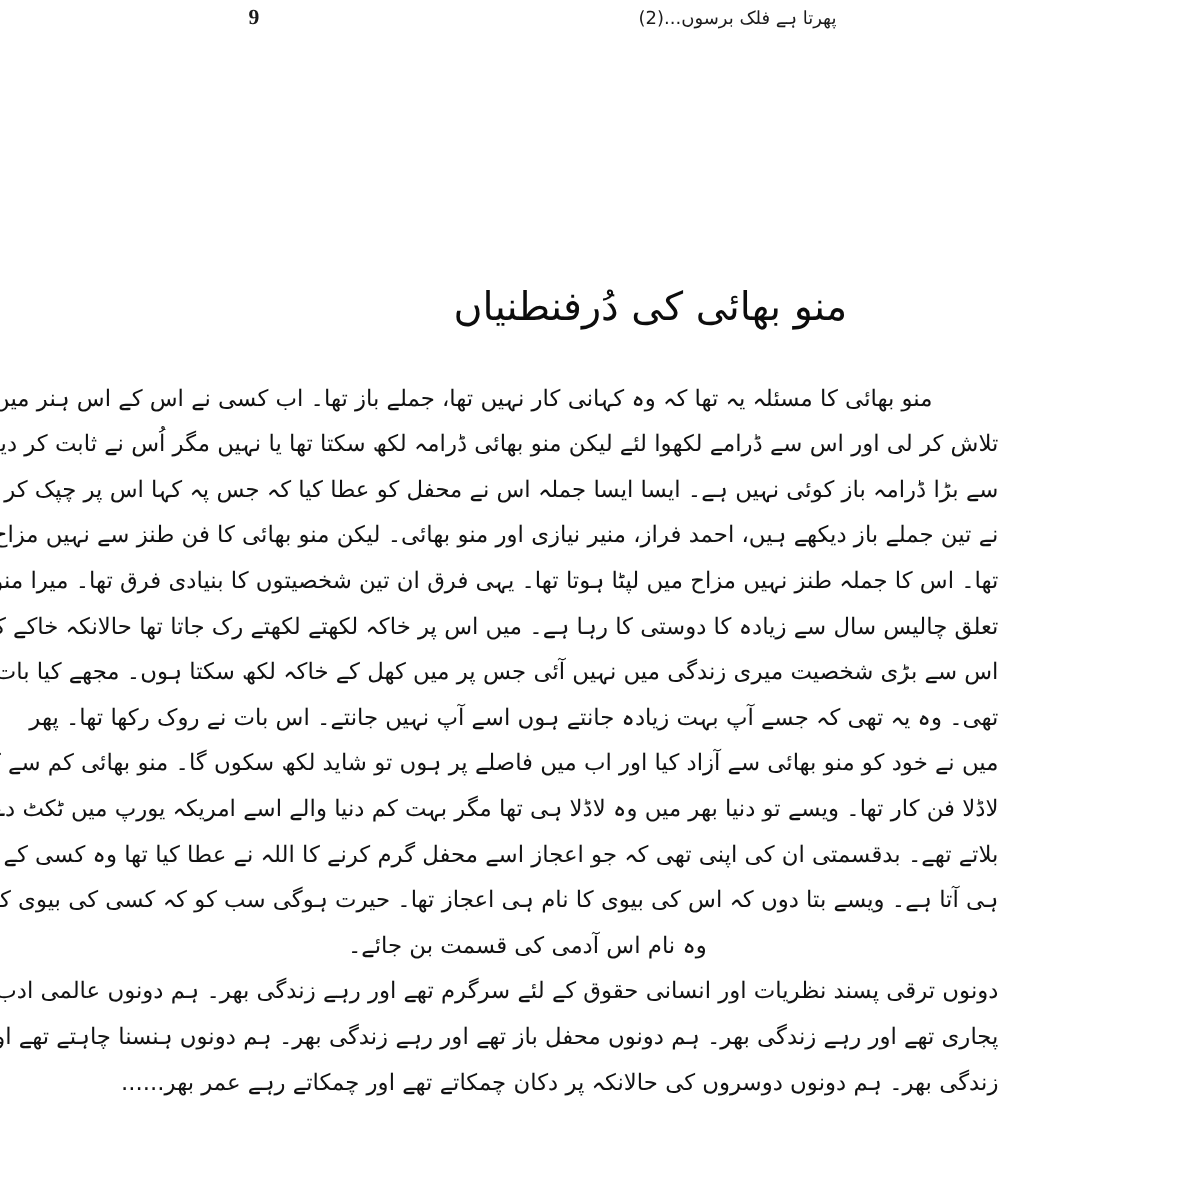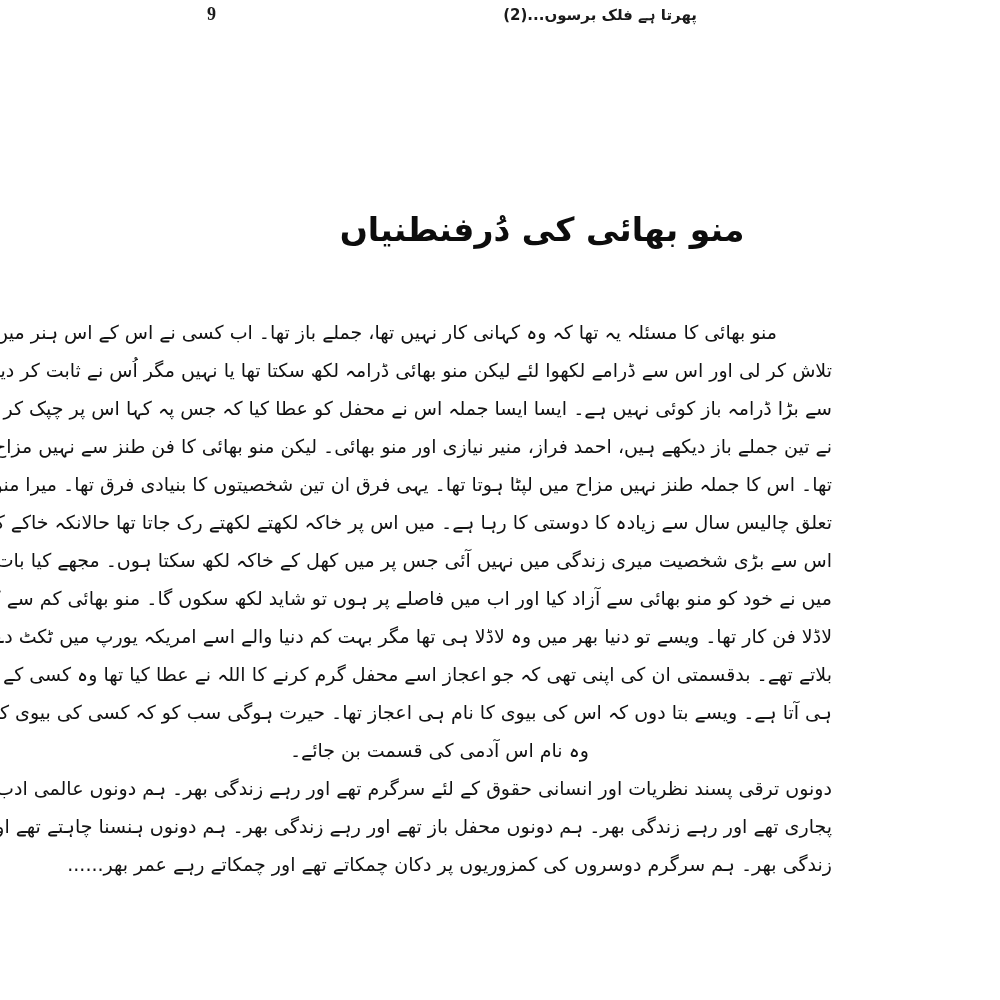--- a/index.html
+++ b/index.html
@@ -29,35 +29,34 @@
   }
   #running-title {
     position: absolute;
     right: 303px;
     top: 6px;
     direction: rtl;
     unicode-bidi: plaintext;
     font-size: 15px;
     color: #1a1a1a;
     white-space: nowrap;
-    font-weight: bold;
   }
 
   
   #chapter-title {
     position: absolute;
     left: 170px;
-    top: 188px;
+    top: 214px;
     width: 660px;
     height: 84px;
     line-height: 84px;
     text-align: center;
     direction: rtl;
     font-size: 33px;
-    font-weight: 700;
+    font-weight: 400;
     transform: translateX(42px);
     white-space: nowrap;
     color: #0d0d0d;
   }
 
   
   #body-text {
     position: absolute;
     left: 169px;
     top: 313px;
@@ -98,25 +97,26 @@
 
   <div id="body-text">
 
     <div class="text-line indent-p1">منو بھائی کا مسئلہ یہ تھا کہ وہ کہانی کار نہیں تھا، جملے باز تھا۔ اب کسی نے اس کے اس ہنر میں بھی کہانی</div>
     <div class="text-line">تلاش کر لی اور اس سے ڈرامے لکھوا لئے لیکن منو بھائی ڈرامہ لکھ سکتا تھا یا نہیں مگر اُس نے ثابت کر دیا کہ اس</div>
     <div class="text-line">سے بڑا ڈرامہ باز کوئی نہیں ہے۔ ایسا ایسا جملہ اس نے محفل کو عطا کیا کہ جس پہ کہا اس پر چپک کر رہ گیا۔ میں</div>
     <div class="text-line">نے تین جملے باز دیکھے ہیں، احمد فراز، منیر نیازی اور منو بھائی۔ لیکن منو بھائی کا فن طنز سے نہیں مزاح سے پھوٹتا</div>
     <div class="text-line">تھا۔ اس کا جملہ طنز نہیں مزاح میں لپٹا ہوتا تھا۔ یہی فرق ان تین شخصیتوں کا بنیادی فرق تھا۔ میرا منو بھائی سے</div>
     <div class="text-line">تعلق چالیس سال سے زیادہ کا دوستی کا رہا ہے۔ میں اس پر خاکہ لکھتے لکھتے رک جاتا تھا حالانکہ خاکے کے لئے</div>
     <div class="text-line">اس سے بڑی شخصیت میری زندگی میں نہیں آئی جس پر میں کھل کے خاکہ لکھ سکتا ہوں۔ مجھے کیا بات روک رہی</div>
+    <div class="text-line">تھی۔ وہ یہ تھی کہ جسے آپ بہت زیادہ جانتے ہوں اسے آپ نہیں جانتے۔ اس بات نے روک رکھا تھا۔ پھر</div>
     <div class="text-line">میں نے خود کو منو بھائی سے آزاد کیا اور اب میں فاصلے پر ہوں تو شاید لکھ سکوں گا۔ منو بھائی کم سے کم پنجاب کا</div>
     <div class="text-line">لاڈلا فن کار تھا۔ ویسے تو دنیا بھر میں وہ لاڈلا ہی تھا مگر بہت کم دنیا والے اسے امریکہ یورپ میں ٹکٹ دے کر</div>
     <div class="text-line">بلاتے تھے۔ بدقسمتی ان کی اپنی تھی کہ جو اعجاز اسے محفل گرم کرنے کا اللہ نے عطا کیا تھا وہ کسی کے نصیب میں کم</div>
     <div class="text-line">ہی آتا ہے۔ ویسے بتا دوں کہ اس کی بیوی کا نام ہی اعجاز تھا۔ حیرت ہوگی سب کو کہ کسی کی بیوی کا نام اعجاز ہو اور</div>
     <div class="text-line align-right last-short">وہ نام اس آدمی کی قسمت بن جائے۔</div>
 
     <div class="text-line">دونوں ترقی پسند نظریات اور انسانی حقوق کے لئے سرگرم تھے اور رہے زندگی بھر۔ ہم دونوں عالمی ادب کے</div>
     <div class="text-line">پجاری تھے اور رہے زندگی بھر۔ ہم دونوں محفل باز تھے اور رہے زندگی بھر۔ ہم دونوں ہنسنا چاہتے تھے اور ہنسے</div>
-    <div class="text-line align-right">زندگی بھر۔ ہم سرگرم دوسروں کی کمزوریوں پر دکان چمکاتے تھے اور چمکاتے رہے عمر بھر......</div>
+    <div class="text-line align-right">زندگی بھر۔ ہم دونوں دوسروں کی حالانکہ پر دکان چمکاتے تھے اور چمکاتے رہے عمر بھر......</div>
 
 
   </div>
 </div>
 
 </body></html>

